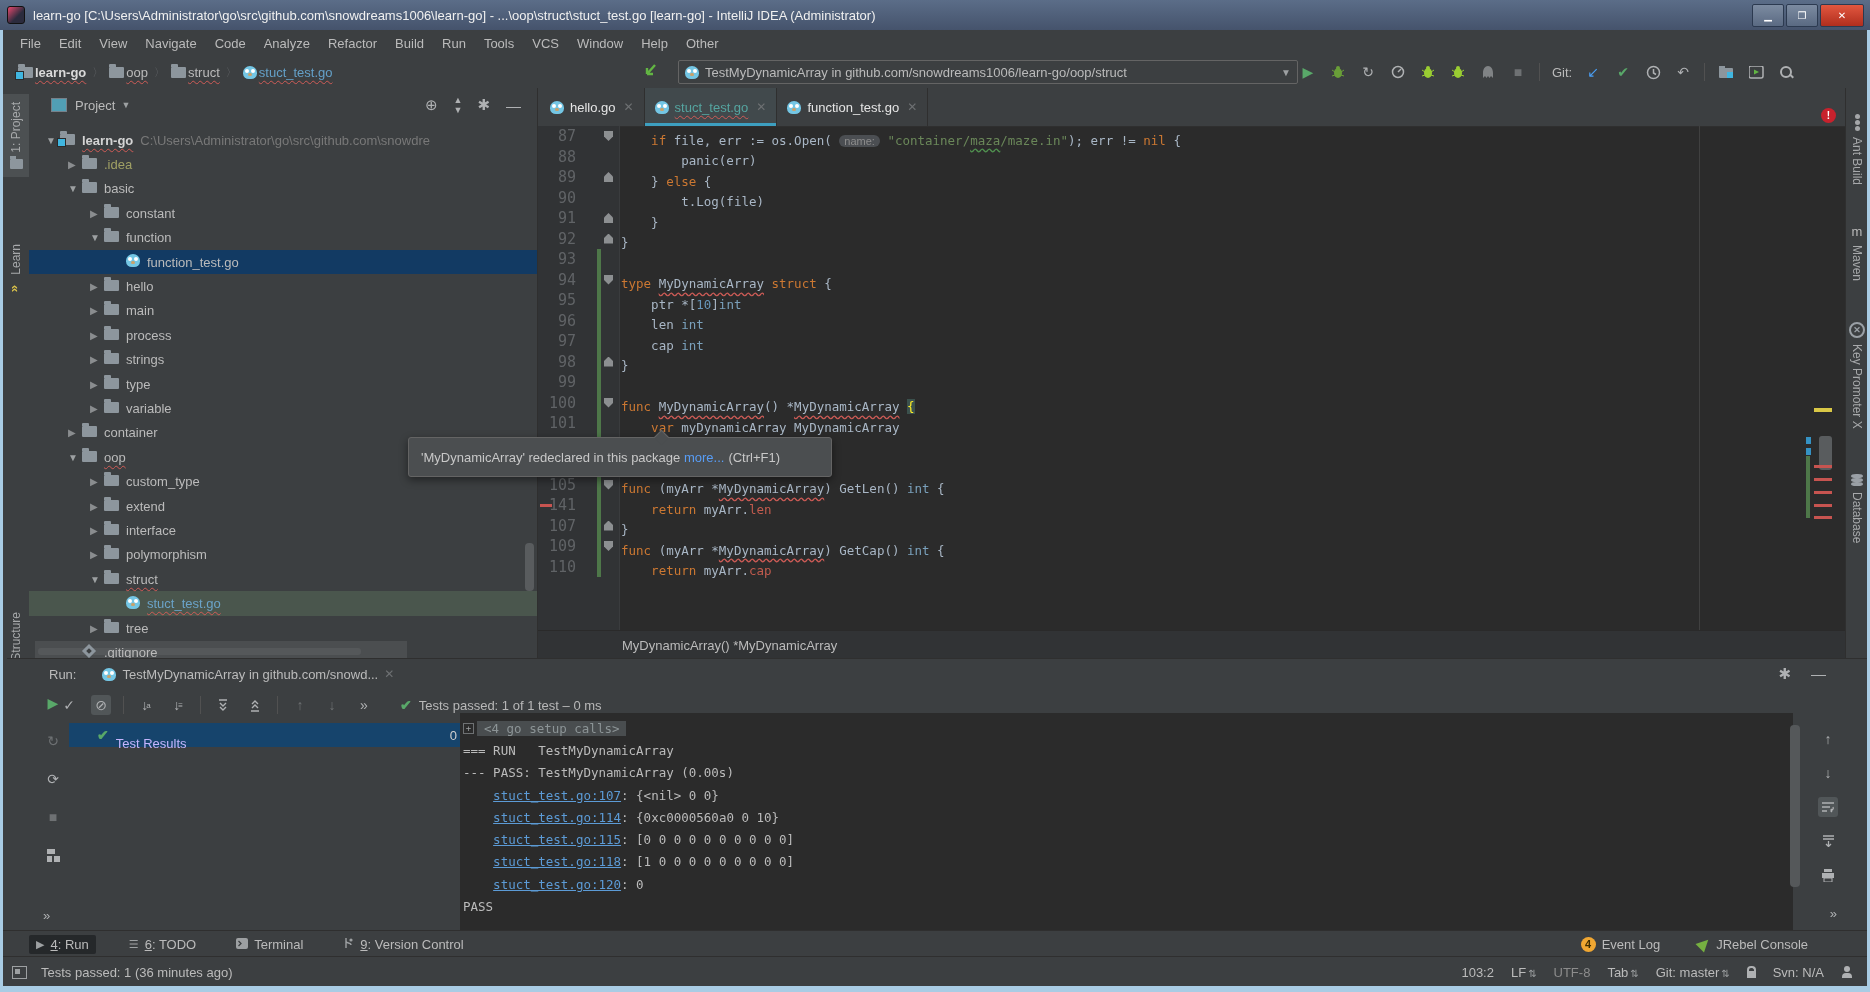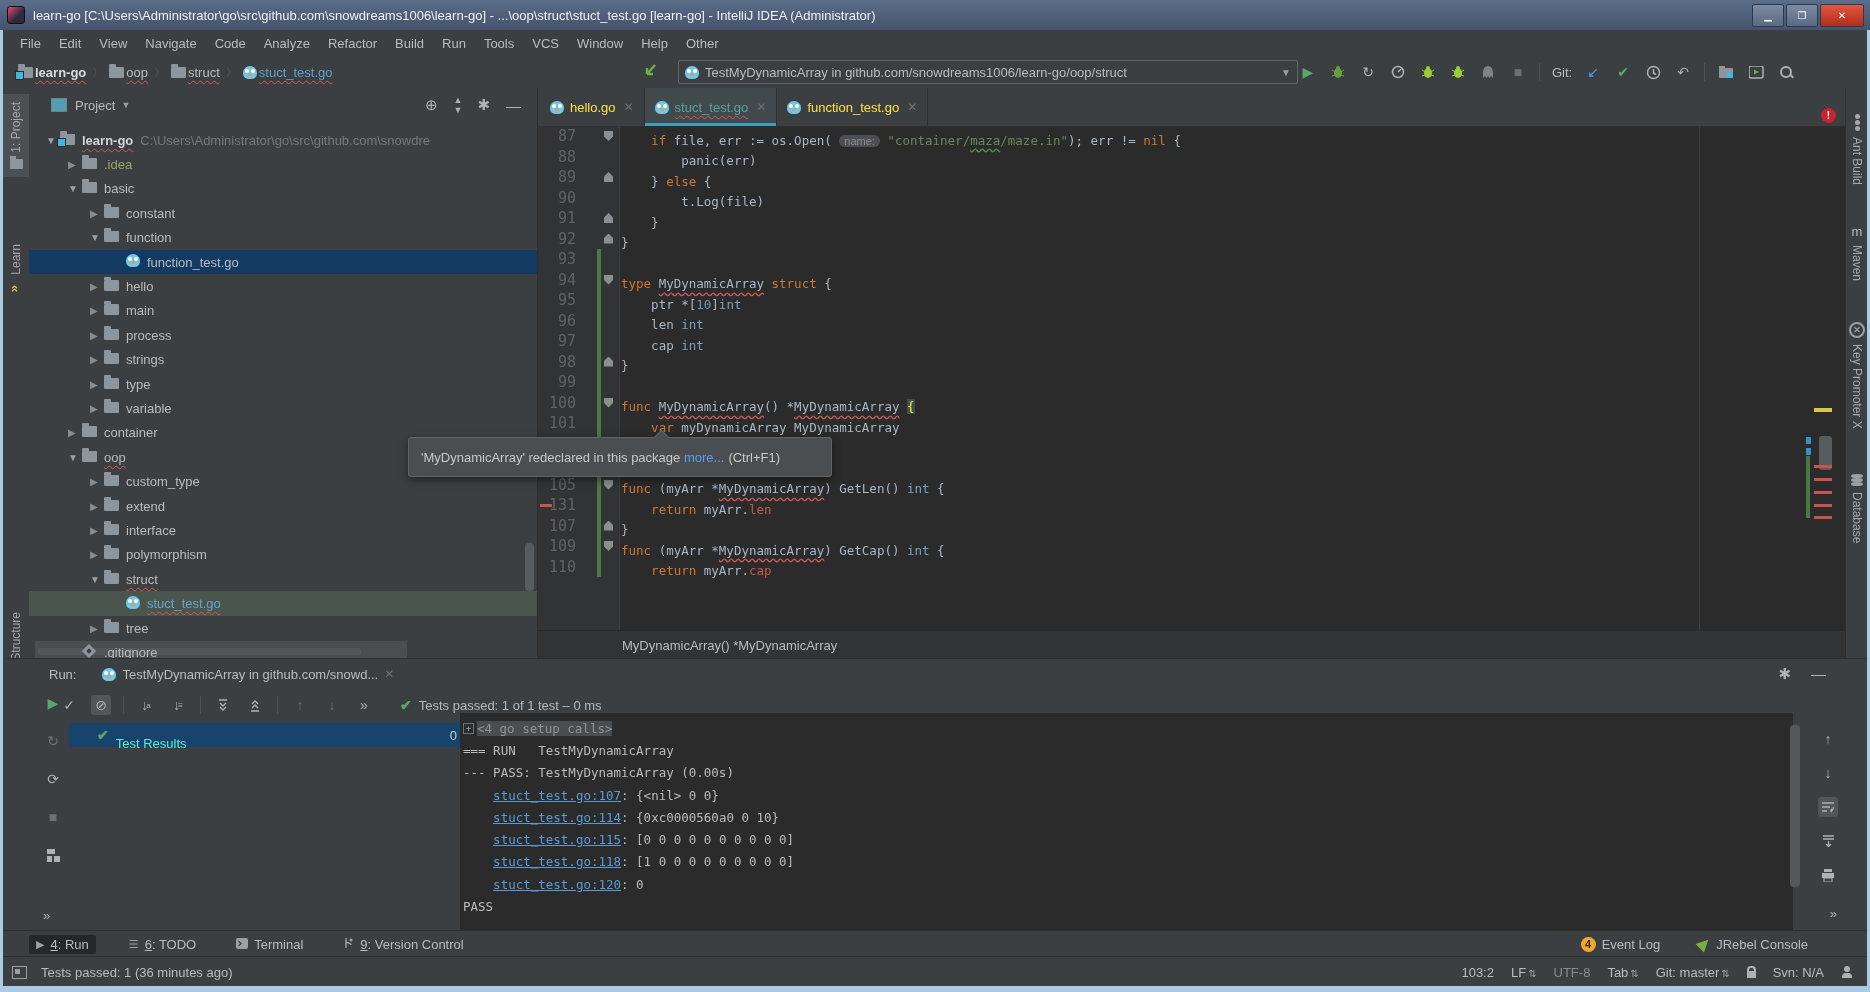--- a/index.html
+++ b/index.html
@@ -90,21 +90,21 @@
   .fi-go::before{content:"";position:absolute;top:3px;left:2px;width:4px;height:4px;background:#fff;border-radius:50%;box-shadow:6px 0 0 #fff;}
   .fi-go::after{content:"";position:absolute;top:7px;left:5px;width:4px;height:3px;background:#c9a26b;border-radius:2px;}
   .fi-git{width:10px;height:10px;background:#8d969d;transform:rotate(45deg);margin:2px 3px 2px 2px;}
   .fi-git::before{content:"";position:absolute;left:3px;top:3px;width:4px;height:4px;background:#3c3f41;}
   #pp-vscroll{position:absolute;right:3px;top:455px;width:9px;height:48px;background:#595c5e;border-radius:4px;}
   #pp-hscroll{position:absolute;left:9px;top:560px;width:323px;height:7px;background:#55585a;border-radius:3px;}
   
   #editor{position:absolute;left:537px;top:88px;width:1308px;height:570px;background:#2b2b2b;border-left:1px solid #2f2f2f;}
   #tabs{position:absolute;left:0;top:0;width:100%;height:38px;background:#3c3f41;border-bottom:1px solid #2f2f2f;display:flex;align-items:stretch;padding-left:2px;}
   .tab{display:flex;align-items:center;gap:6px;padding:0 10px;position:relative;border-right:1px solid #2f2f2f;}
-  .tab .tab-label{color:#fde047;}
+  .tab .tab-label{color:#e5e5e5;}
   .tab.active{background:#41494c;}
   .tab.active::after{content:"";position:absolute;left:0;bottom:0;width:100%;height:3px;background:#3d9fc0;}
   .tab.active .tab-label{color:#55a5a0;}
   .tab .tab-close{color:#6e7173;font-size:12px;margin-left:2px;}
   #gutter-bg{position:absolute;left:0;top:38px;width:81px;height:504px;background:#313335;border-right:1px solid #3a3c3e;}
   #code{position:absolute;left:0;top:38px;width:100%;height:504px;overflow:hidden;
     font-family:"DejaVu Sans Mono",monospace;font-size:12.5px;}
   .code-line{height:20.5px;display:flex;align-items:center;position:relative;}
   .code-line .lnum{width:38px;text-align:right;color:#606366;font-size:15px;flex:none;font-family:"DejaVu Sans Mono",monospace;}
   .code-line .lgap{width:43px;flex:none;position:relative;height:100%;}
@@ -156,21 +156,21 @@
   .sort-sub{font-size:8px;margin-left:-2px;}
   #run-status{display:flex;align-items:center;gap:7px;margin-left:14px;color:#b8b8b8;}
   .check-green{color:#59A869;font-size:14px;font-weight:bold;}
   #test-row{position:absolute;left:62px;top:64px;width:391px;height:24px;background:#16446c;display:flex;align-items:center;padding-left:28px;gap:7px;}
   #test-row .duration{position:absolute;right:10px;color:#cfcfcf;}
   #console{position:absolute;left:453px;top:54px;width:1333px;height:218px;background:#2b2b2b;
     font-family:"DejaVu Sans Mono",monospace;font-size:12.5px;overflow:hidden;padding-top:4px;}
   .con-line{height:22.3px;display:flex;align-items:center;white-space:pre;padding-left:3px;}
   .k-p{color:#bbbbbb;}
   .k-lk{color:#5c9bd6;text-decoration:underline;}
-  .k-pill{background:#494d4f;color:#8c9496;padding:0 0;}
+  .k-pill{background:#494d4f;color:#8c9496;padding:0 7px;}
   .plusbox{width:9px;height:9px;border:1px solid #6e7173;color:#9da0a2;font-size:9px;line-height:8px;text-align:center;margin-right:3px;flex:none;}
   #con-scroll{position:absolute;left:1783px;top:66px;width:10px;height:162px;background:#55585a;border-radius:4px;}
   #con-tools{position:absolute;right:26px;top:70px;width:34px;display:flex;flex-direction:column;align-items:center;gap:14px;}
   #run-more{position:absolute;left:36px;bottom:8px;color:#afb1b3;}
   #con-more{position:absolute;right:34px;bottom:10px;color:#afb1b3;}
   
   #toolbtm{position:absolute;left:3px;top:930px;width:1864px;height:26px;background:#3c3f41;border-top:1px solid #2f2f2f;display:flex;align-items:center;}
   .tw-btn{display:flex;align-items:center;gap:6px;margin-left:26px;padding:2px 7px;color:#bbbbbb;}
   .tw-btn.active{background:#25282a;border-radius:2px;}
   .tw-btn .mn{text-decoration:underline;}
@@ -608,21 +608,21 @@
         </div>
         <div class="code-line">
           <span class="lnum">105</span>
           <span class="lgap">
             <span class="greenbar"></span>
             <span class="foldmk fold-s"></span>
           </span>
           <span class="ltext"><span class="c-k">func</span><span class="c-d"> (myArr *</span><span class="c-w">MyDynamicArray</span><span class="c-d">) GetLen() </span><span class="c-t">int</span><span class="c-d"> {</span></span>
         </div>
         <div class="code-line">
-          <span class="lnum">131</span>
+          <span class="lnum">141</span>
           <span class="lgap">
             <span class="greenbar"></span>
           </span>
           <span class="redmark"></span>
           <span class="ltext"><span class="c-d">    </span><span class="c-k">return</span><span class="c-d"> myArr.</span><span class="c-f">len</span></span>
         </div>
         <div class="code-line">
           <span class="lnum">107</span>
           <span class="lgap">
             <span class="greenbar"></span>
@@ -734,21 +734,21 @@
       <span class="rti dim">↑</span>
       <span class="rti dim">↓</span>
       <span class="rti">»</span>
       <span id="run-status">
         <span class="check-green">✔</span>
         <span>Tests passed: 1 of 1 test – 0 ms</span>
       </span>
     </div>
     <div id="test-row">
       <span class="check-green">✔</span>
-      <span style="color:#5eead4;margin-top:16px;">Test Results</span>
+      <span style="color:#c4b5fd;margin-top:16px;">Test Results</span>
       <span class="duration">0 ms</span>
     </div>
     <div id="console">
         <div class="con-line"><span class="plusbox">+</span><span class="k-pill">&lt;4 go setup calls&gt;</span></div>
         <div class="con-line"><span class="k-p">=== RUN   TestMyDynamicArray</span></div>
         <div class="con-line"><span class="k-p">--- PASS: TestMyDynamicArray (0.00s)</span></div>
         <div class="con-line"><span class="k-p">    </span><span class="k-lk">stuct_test.go:107</span><span class="k-p">: {&lt;nil&gt; 0 0}</span></div>
         <div class="con-line"><span class="k-p">    </span><span class="k-lk">stuct_test.go:114</span><span class="k-p">: {0xc0000560a0 0 10}</span></div>
         <div class="con-line"><span class="k-p">    </span><span class="k-lk">stuct_test.go:115</span><span class="k-p">: [0 0 0 0 0 0 0 0 0 0]</span></div>
         <div class="con-line"><span class="k-p">    </span><span class="k-lk">stuct_test.go:118</span><span class="k-p">: [1 0 0 0 0 0 0 0 0 0]</span></div>

